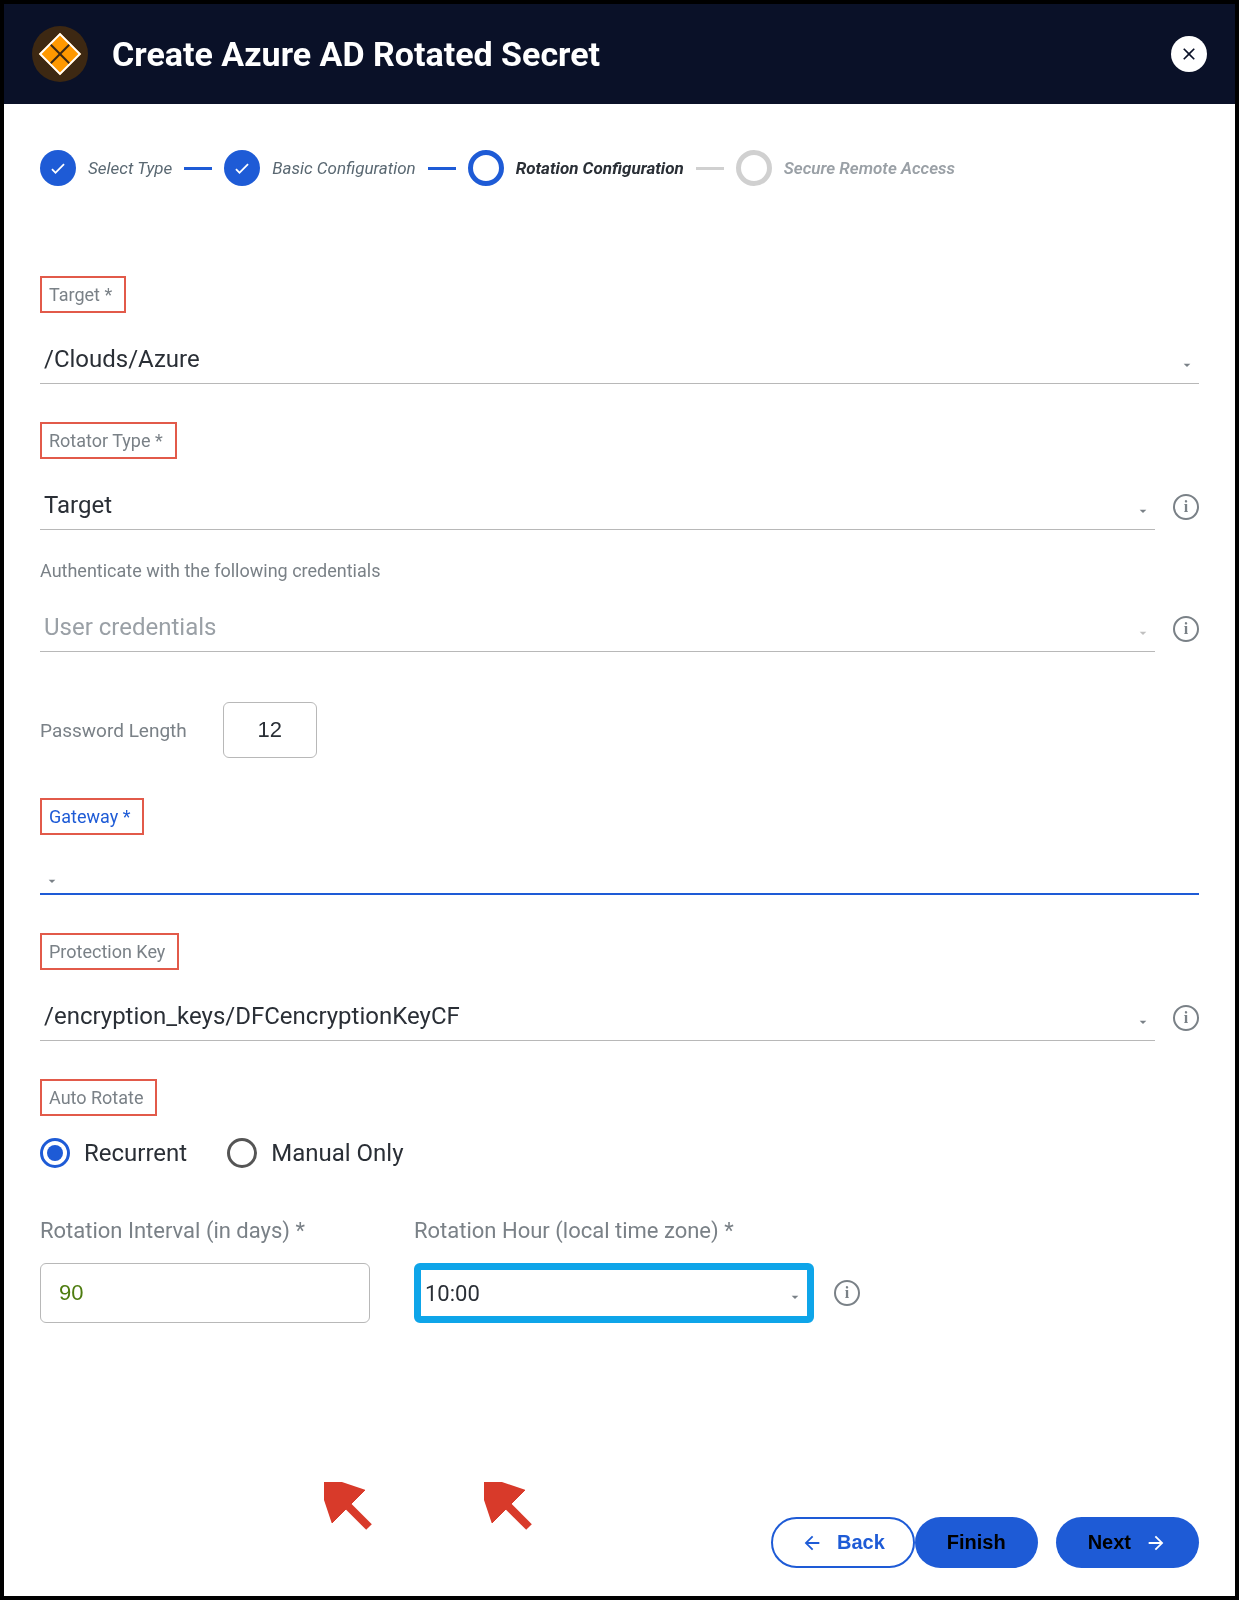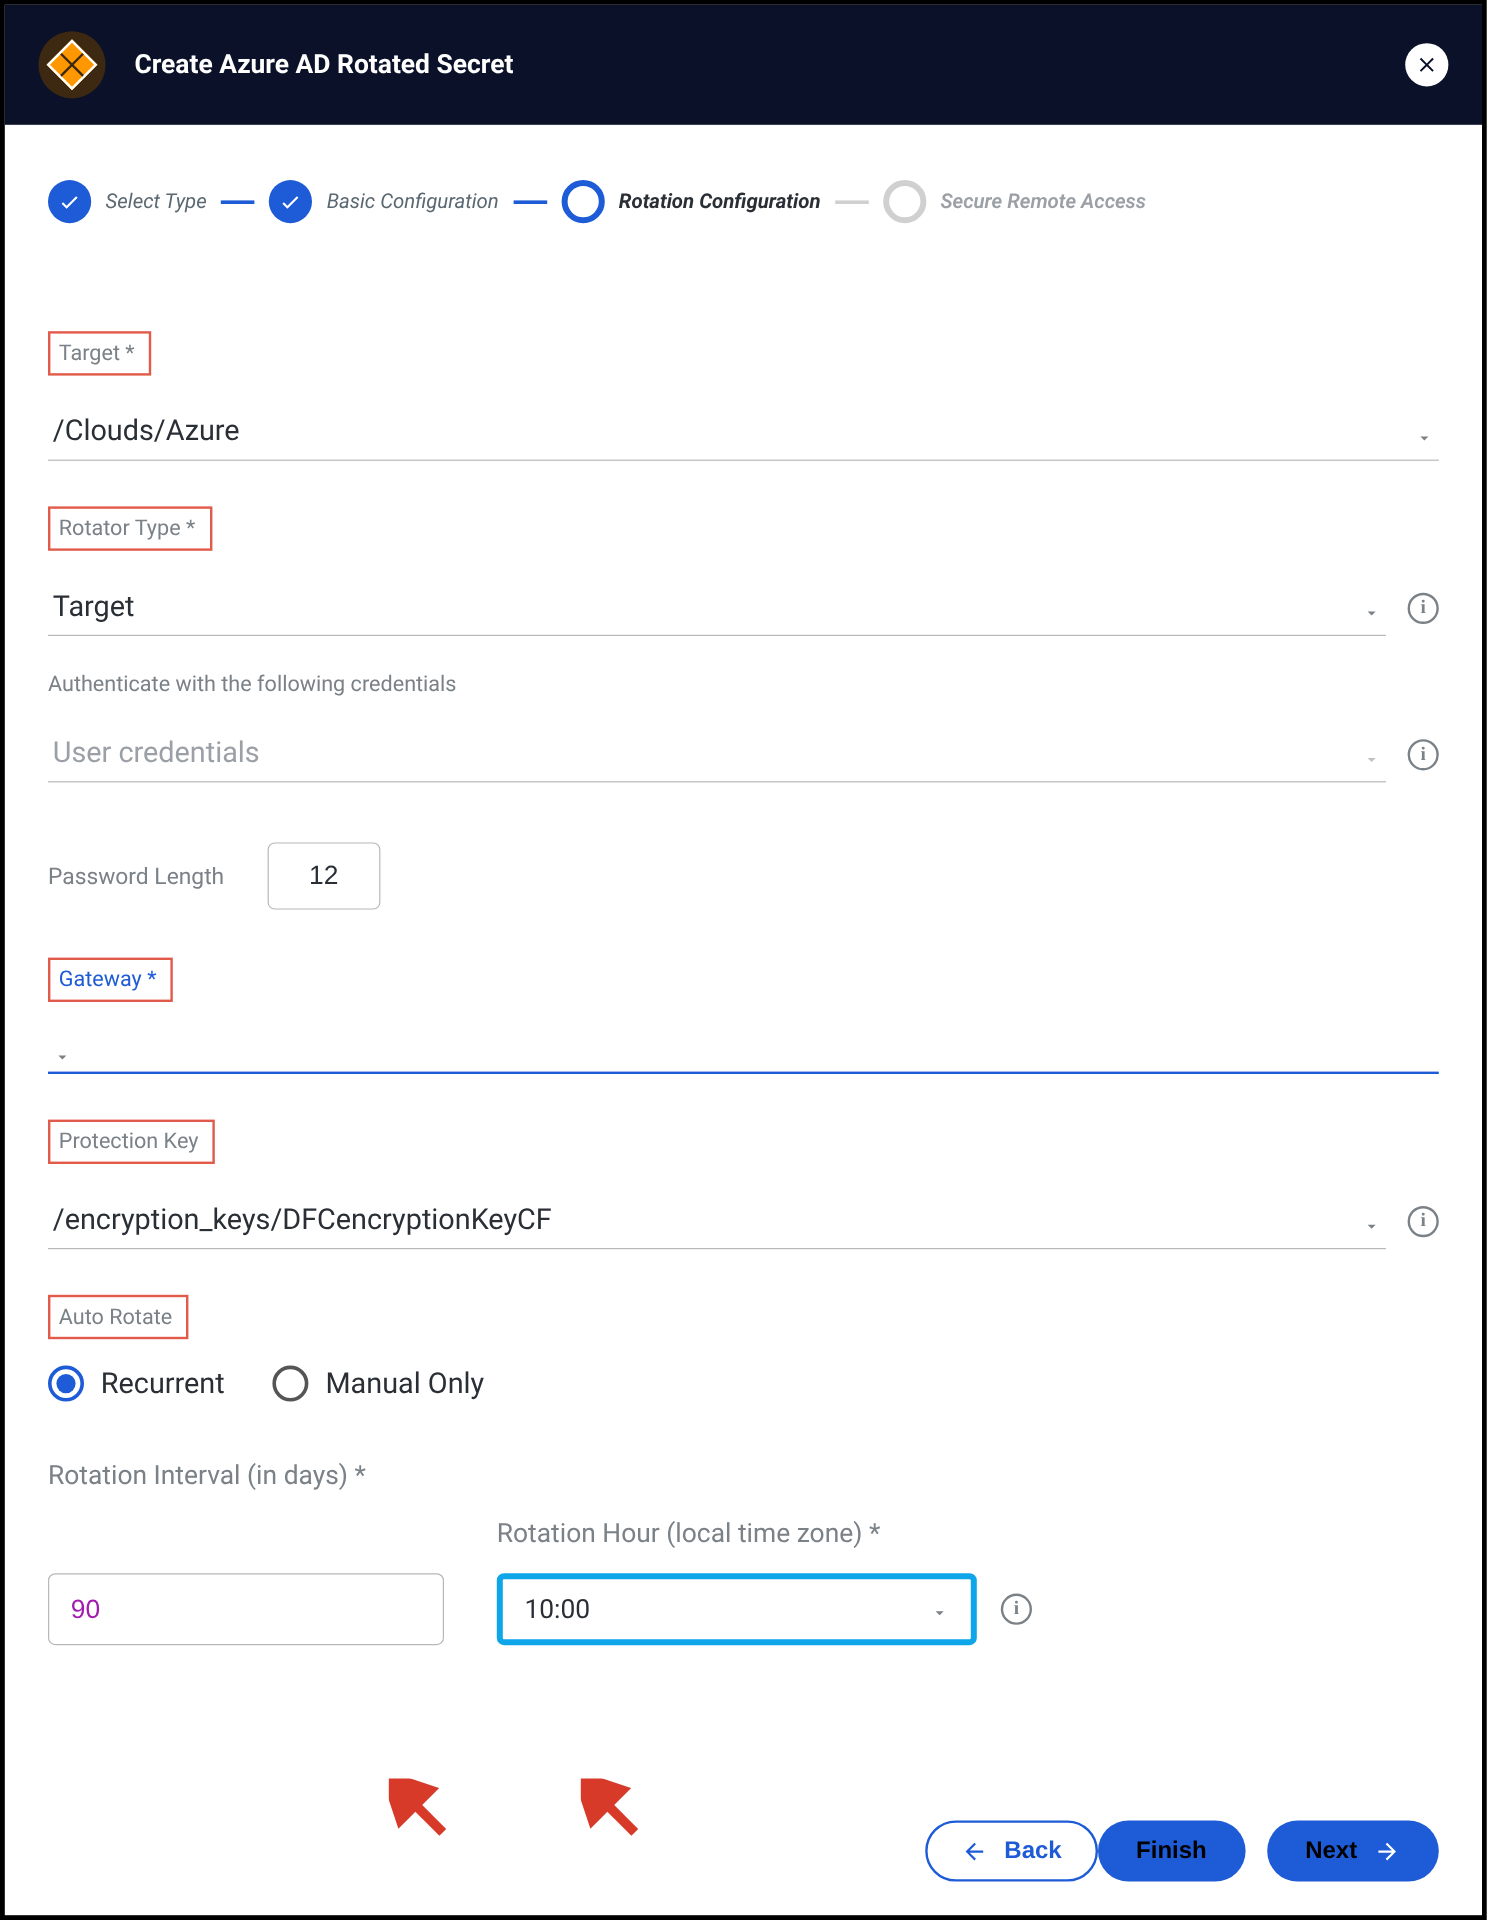--- a/index.html
+++ b/index.html
@@ -37,21 +37,21 @@
   background: #ff9800;
   transform: rotate(45deg);
   border: 2px solid #fff;
   position: relative;
 }
 .logo-diamond::before, .logo-diamond::after {
   content: ""; position: absolute; background: #3d2812;
 }
 .logo-diamond::before { width: 100%; height: 2px; top: 50%; left: 0; margin-top: -1px; }
 .logo-diamond::after { width: 2px; height: 100%; left: 50%; top: 0; margin-left: -1px; }
-.header-title { color: #fff; font-size: 22px; font-weight: 700; }
+.header-title { color: #fff; font-size: 34px; font-weight: 700; }
 .close-btn {
   position: absolute; right: 28px; top: 50%; transform: translateY(-50%);
   width: 36px; height: 36px; border-radius: 50%; background: #fff;
   display: flex; align-items: center; justify-content: center;
   cursor: pointer;
 }
 .close-btn svg { width: 20px; height: 20px; }
 
 .content { padding: 46px 36px 30px; }
 
@@ -95,22 +95,22 @@
 .radio-row { display: flex; align-items: center; gap: 40px; margin-top: 22px; }
 .radio-opt { display: flex; align-items: center; gap: 14px; cursor: pointer; }
 .radio { width: 30px; height: 30px; border-radius: 50%; border: 3px solid #555; position: relative; flex-shrink: 0; }
 .radio.checked { border-color: #1e5bd6; }
 .radio.checked::after { content: ""; position: absolute; inset: 4px; border-radius: 50%; background: #1e5bd6; }
 .radio-text { font-size: 24px; color: #2a2f36; }
 
 .interval-row { display: flex; gap: 44px; margin-top: 50px; align-items: flex-end; }
 .interval-col { display: flex; flex-direction: column; }
 .interval-label { font-size: 22px; color: #7a8187; margin-bottom: 20px; }
-.int-input { width: 330px; height: 60px; border: 1px solid #b8b8b8; border-radius: 6px; padding: 0 18px; font-size: 22px; color: #a21caf; margin-top: 48px; }
-.hour-select { width: 400px; height: 60px; border: 5px solid #0ea5e9; border-radius: 6px; padding: 0 18px; font-size: 22px; color: #2a2f36; display: flex; align-items: center; justify-content: space-between; cursor: pointer; }
+.int-input { width: 330px; height: 60px; border: 1px solid #b8b8b8; border-radius: 6px; padding: 0 18px; font-size: 22px; color: #4d7c0f; }
+.hour-select { width: 400px; height: 60px; border: 7px solid #0ea5e9; border-radius: 6px; padding: 0 4px; font-size: 22px; color: #2a2f36; display: flex; align-items: center; justify-content: space-between; cursor: pointer; }
 .hour-row { display: flex; align-items: center; gap: 20px; }
 
 .annot-arrow { position: absolute; width: 50px; height: 50px; pointer-events: none; }
 
 .footer { position: absolute; bottom: 28px; left: 36px; right: 36px; display: flex; justify-content: flex-end; align-items: center; }
 .btn-back { border: 2px solid #1e5bd6; background: #fff; color: #1e5bd6; border-radius: 30px; padding: 12px 28px; font-size: 20px; font-weight: 700; display: flex; align-items: center; gap: 14px; cursor: pointer; }
 .footer-right { display: flex; gap: 18px; }
 .btn-primary { background: #1e5bd6; color: #000000; border: none; border-radius: 30px; padding: 14px 32px; font-size: 20px; font-weight: 700; cursor: pointer; display: flex; align-items: center; gap: 14px; }
 .arrow-left, .arrow-right { width: 22px; height: 22px; }
 </style>

